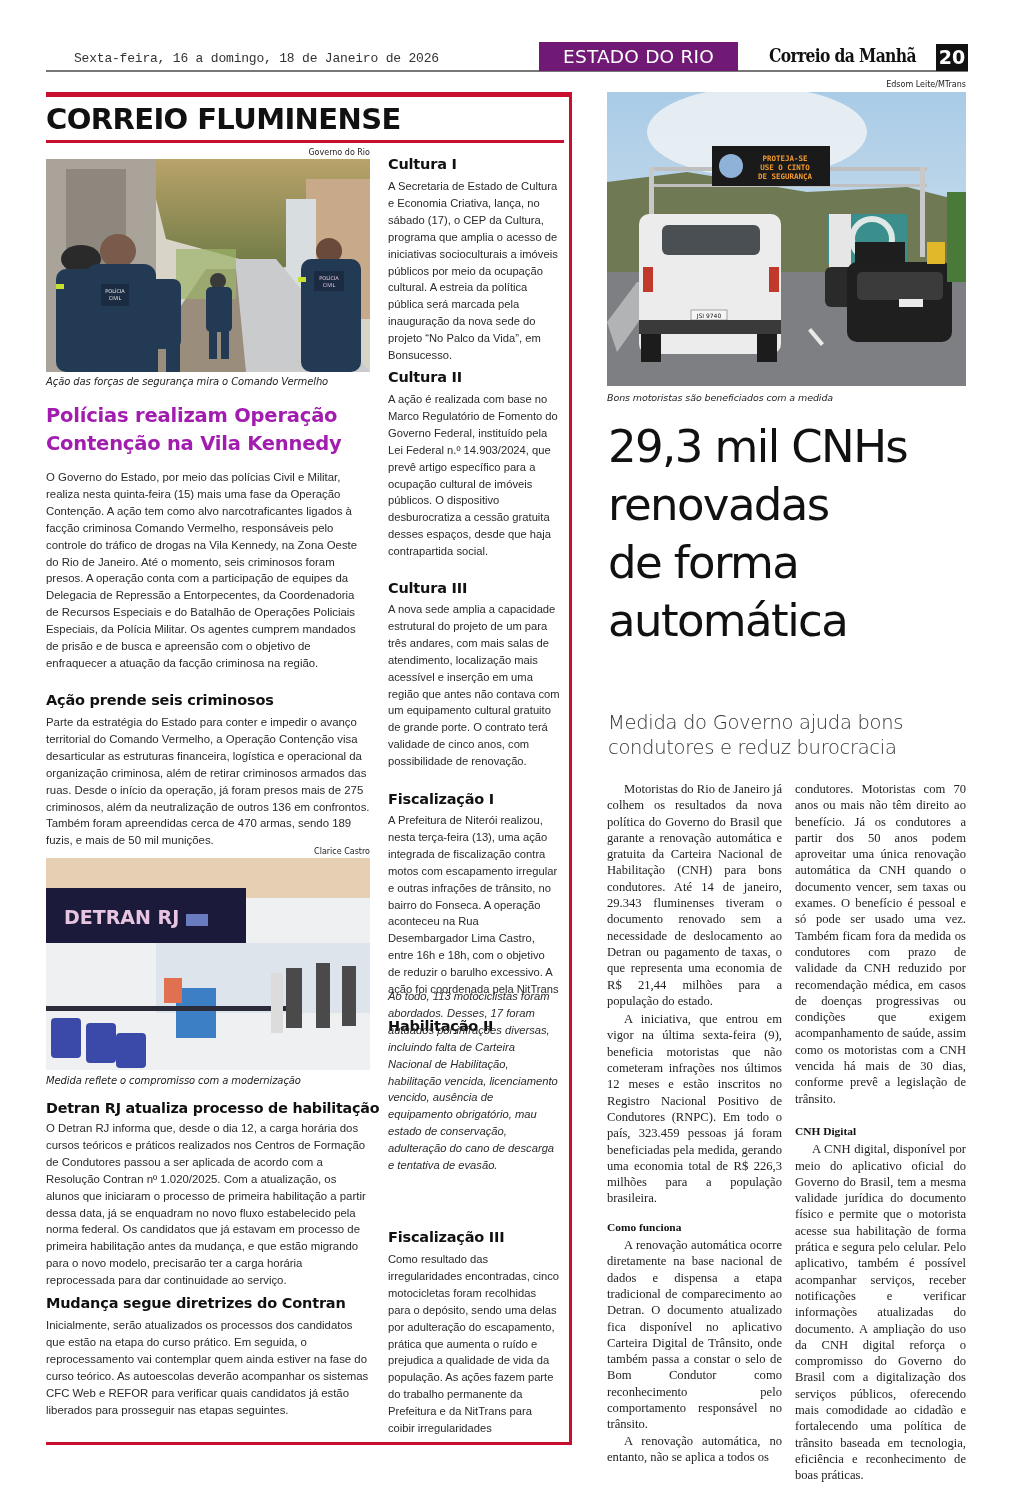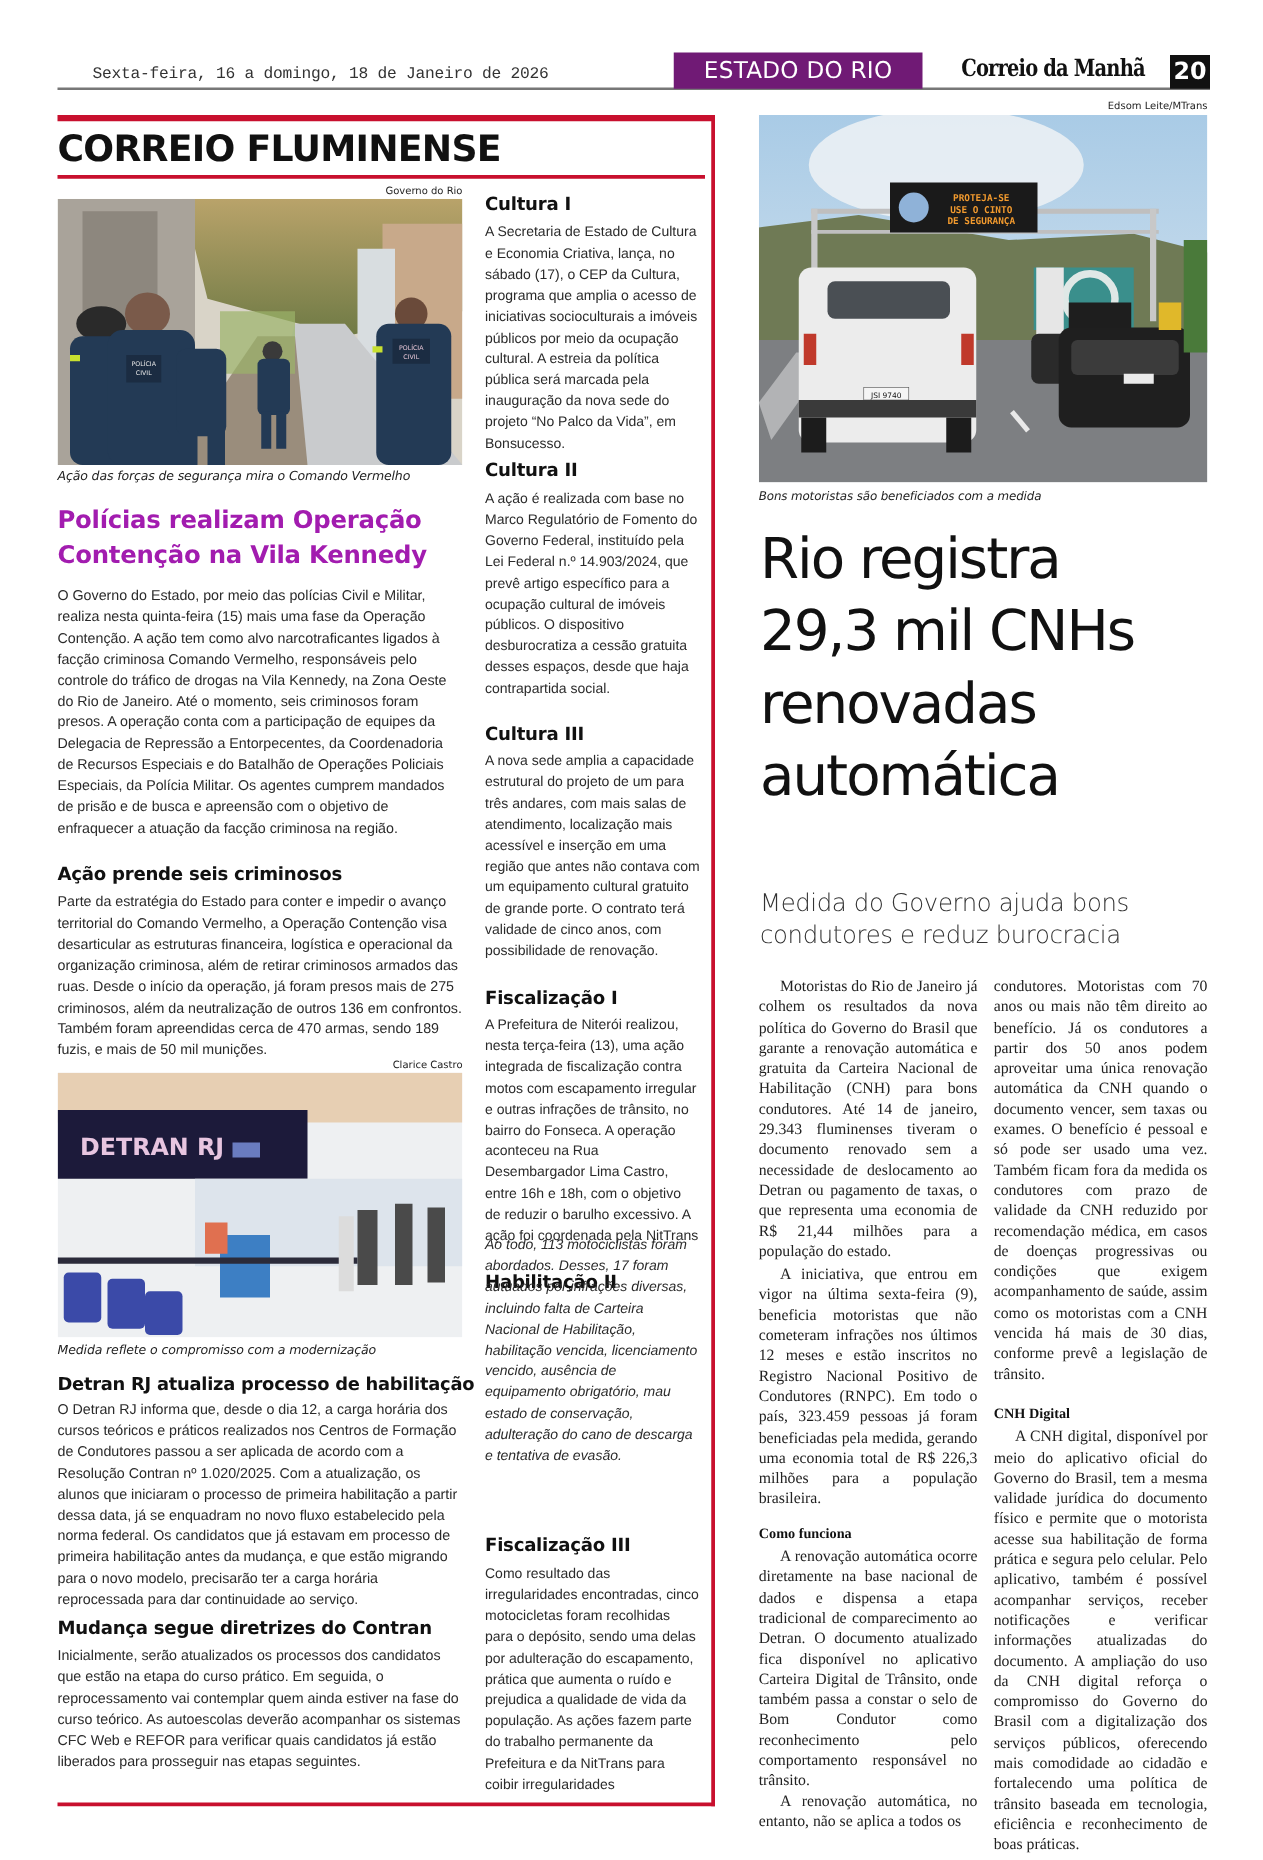--- a/index.html
+++ b/index.html
@@ -197,23 +197,23 @@
     <rect x="240" y="170" width="105" height="80" rx="10" fill="#1f1f1f"></rect>
     <rect x="250" y="180" width="86" height="28" rx="5" fill="#3b3b3b"></rect>
     <rect x="292" y="207" width="24" height="8" fill="#eaeaea"></rect>
     <rect x="320" y="150" width="18" height="22" fill="#e0b82a"></rect>
     <rect x="340" y="100" width="19" height="90" fill="#4a7a3a"></rect>
   </svg>
 </div>
 <div class="caption" style="left:607px; top:392px; width:360px; font-size:9.5px;">Bons motoristas são beneficiados com a medida</div>
 
 <h1 class="big-headline">
-  <span style="display:block">Rio registra</span>
   <span style="display:block">29,3 mil CNHs</span>
   <span style="display:block">renovadas</span>
+  <span style="display:block">de forma</span>
   <span style="display:block">automática</span>
 </h1>
 <p class="deck">Medida do Governo ajuda bons condutores e reduz burocracia</p>
 
 <div class="serif-col" style="left:607px; top:781px;">
   <p>Motoristas do Rio de Janeiro já colhem os resultados da nova política do Governo do Brasil que garante a renovação automática e gratuita da Carteira Nacional de Habilitação (CNH) para bons condutores. Até 14 de janeiro, 29.343 fluminenses tiveram o documento renovado sem a necessidade de deslocamento ao Detran ou pagamento de taxas, o que representa uma economia de R$ 21,44 milhões para a população do estado.</p>
   <p style="margin-top:2px;">A iniciativa, que entrou em vigor na última sexta-feira (9), beneficia motoristas que não cometeram infrações nos últimos 12 meses e estão inscritos no Registro Nacional Positivo de Condutores (RNPC). Em todo o país, 323.459 pessoas já foram beneficiadas pela medida, gerando uma economia total de R$ 226,3 milhões para a população brasileira.</p>
   <p class="serif-sub">Como funciona</p>
   <p>A renovação automática ocorre diretamente na base nacional de dados e dispensa a etapa tradicional de comparecimento ao Detran. O documento atualizado fica disponível no aplicativo Carteira Digital de Trânsito, onde também passa a constar o selo de Bom Condutor como reconhecimento pelo comportamento responsável no trânsito.</p>
   <p>A renovação automática, no entanto, não se aplica a todos os</p>

